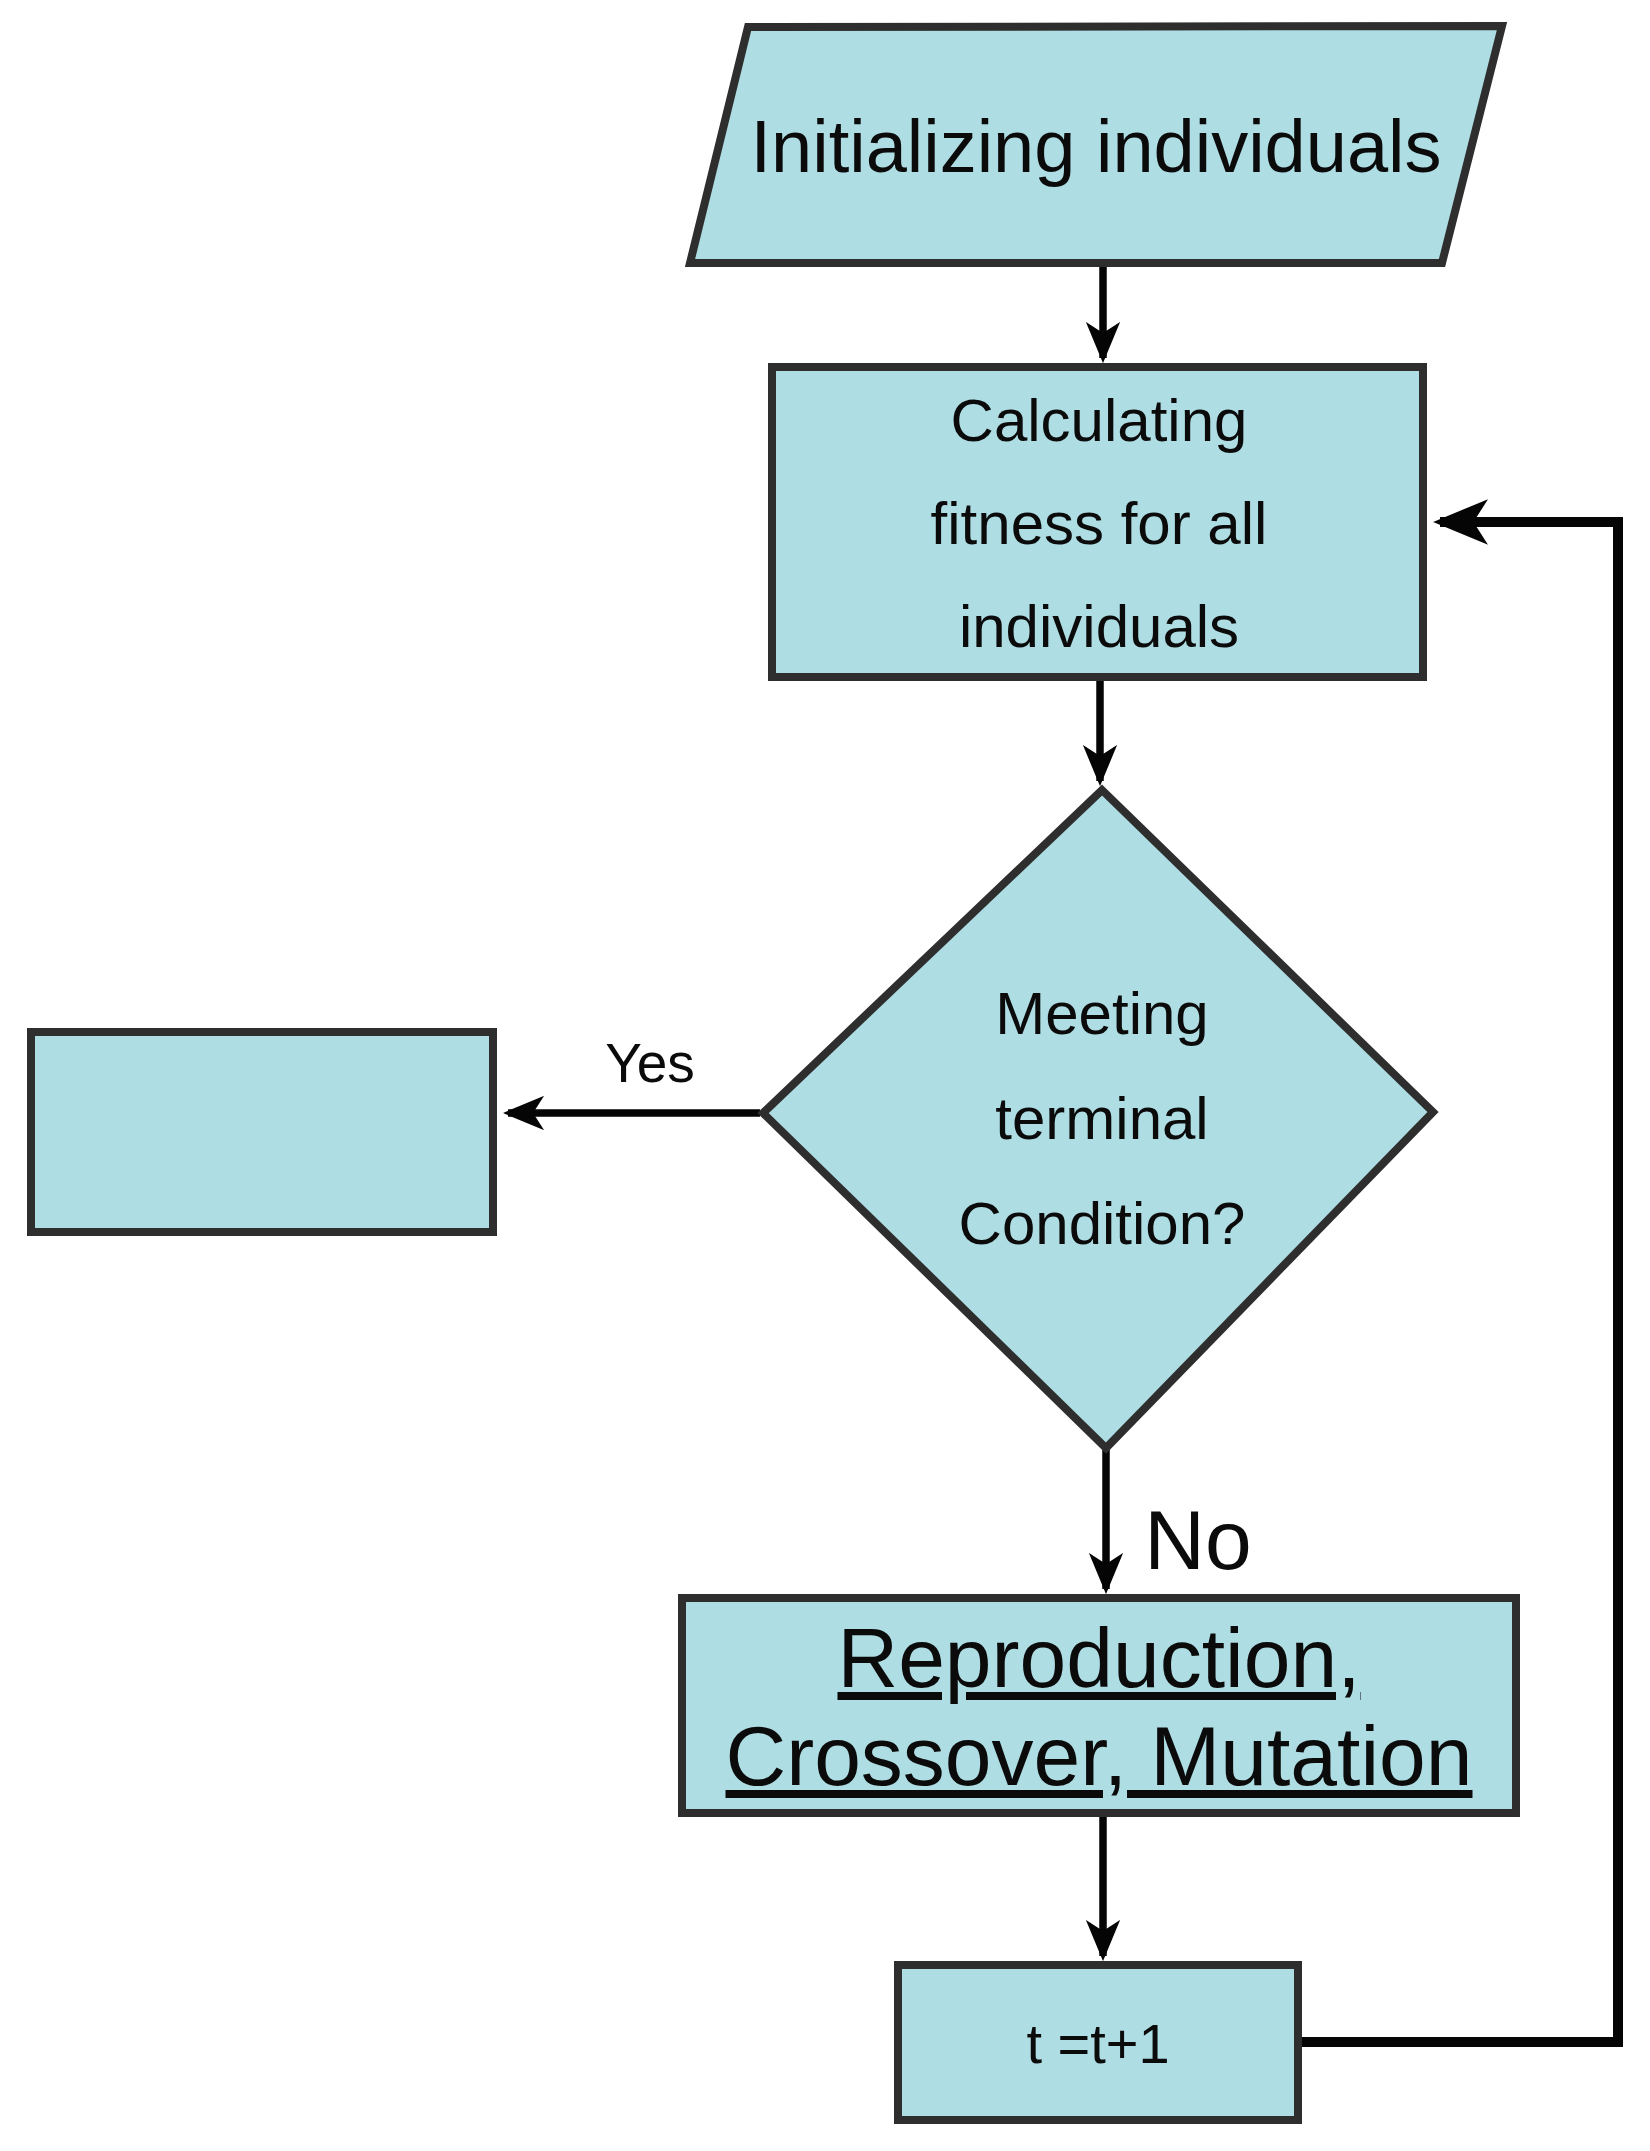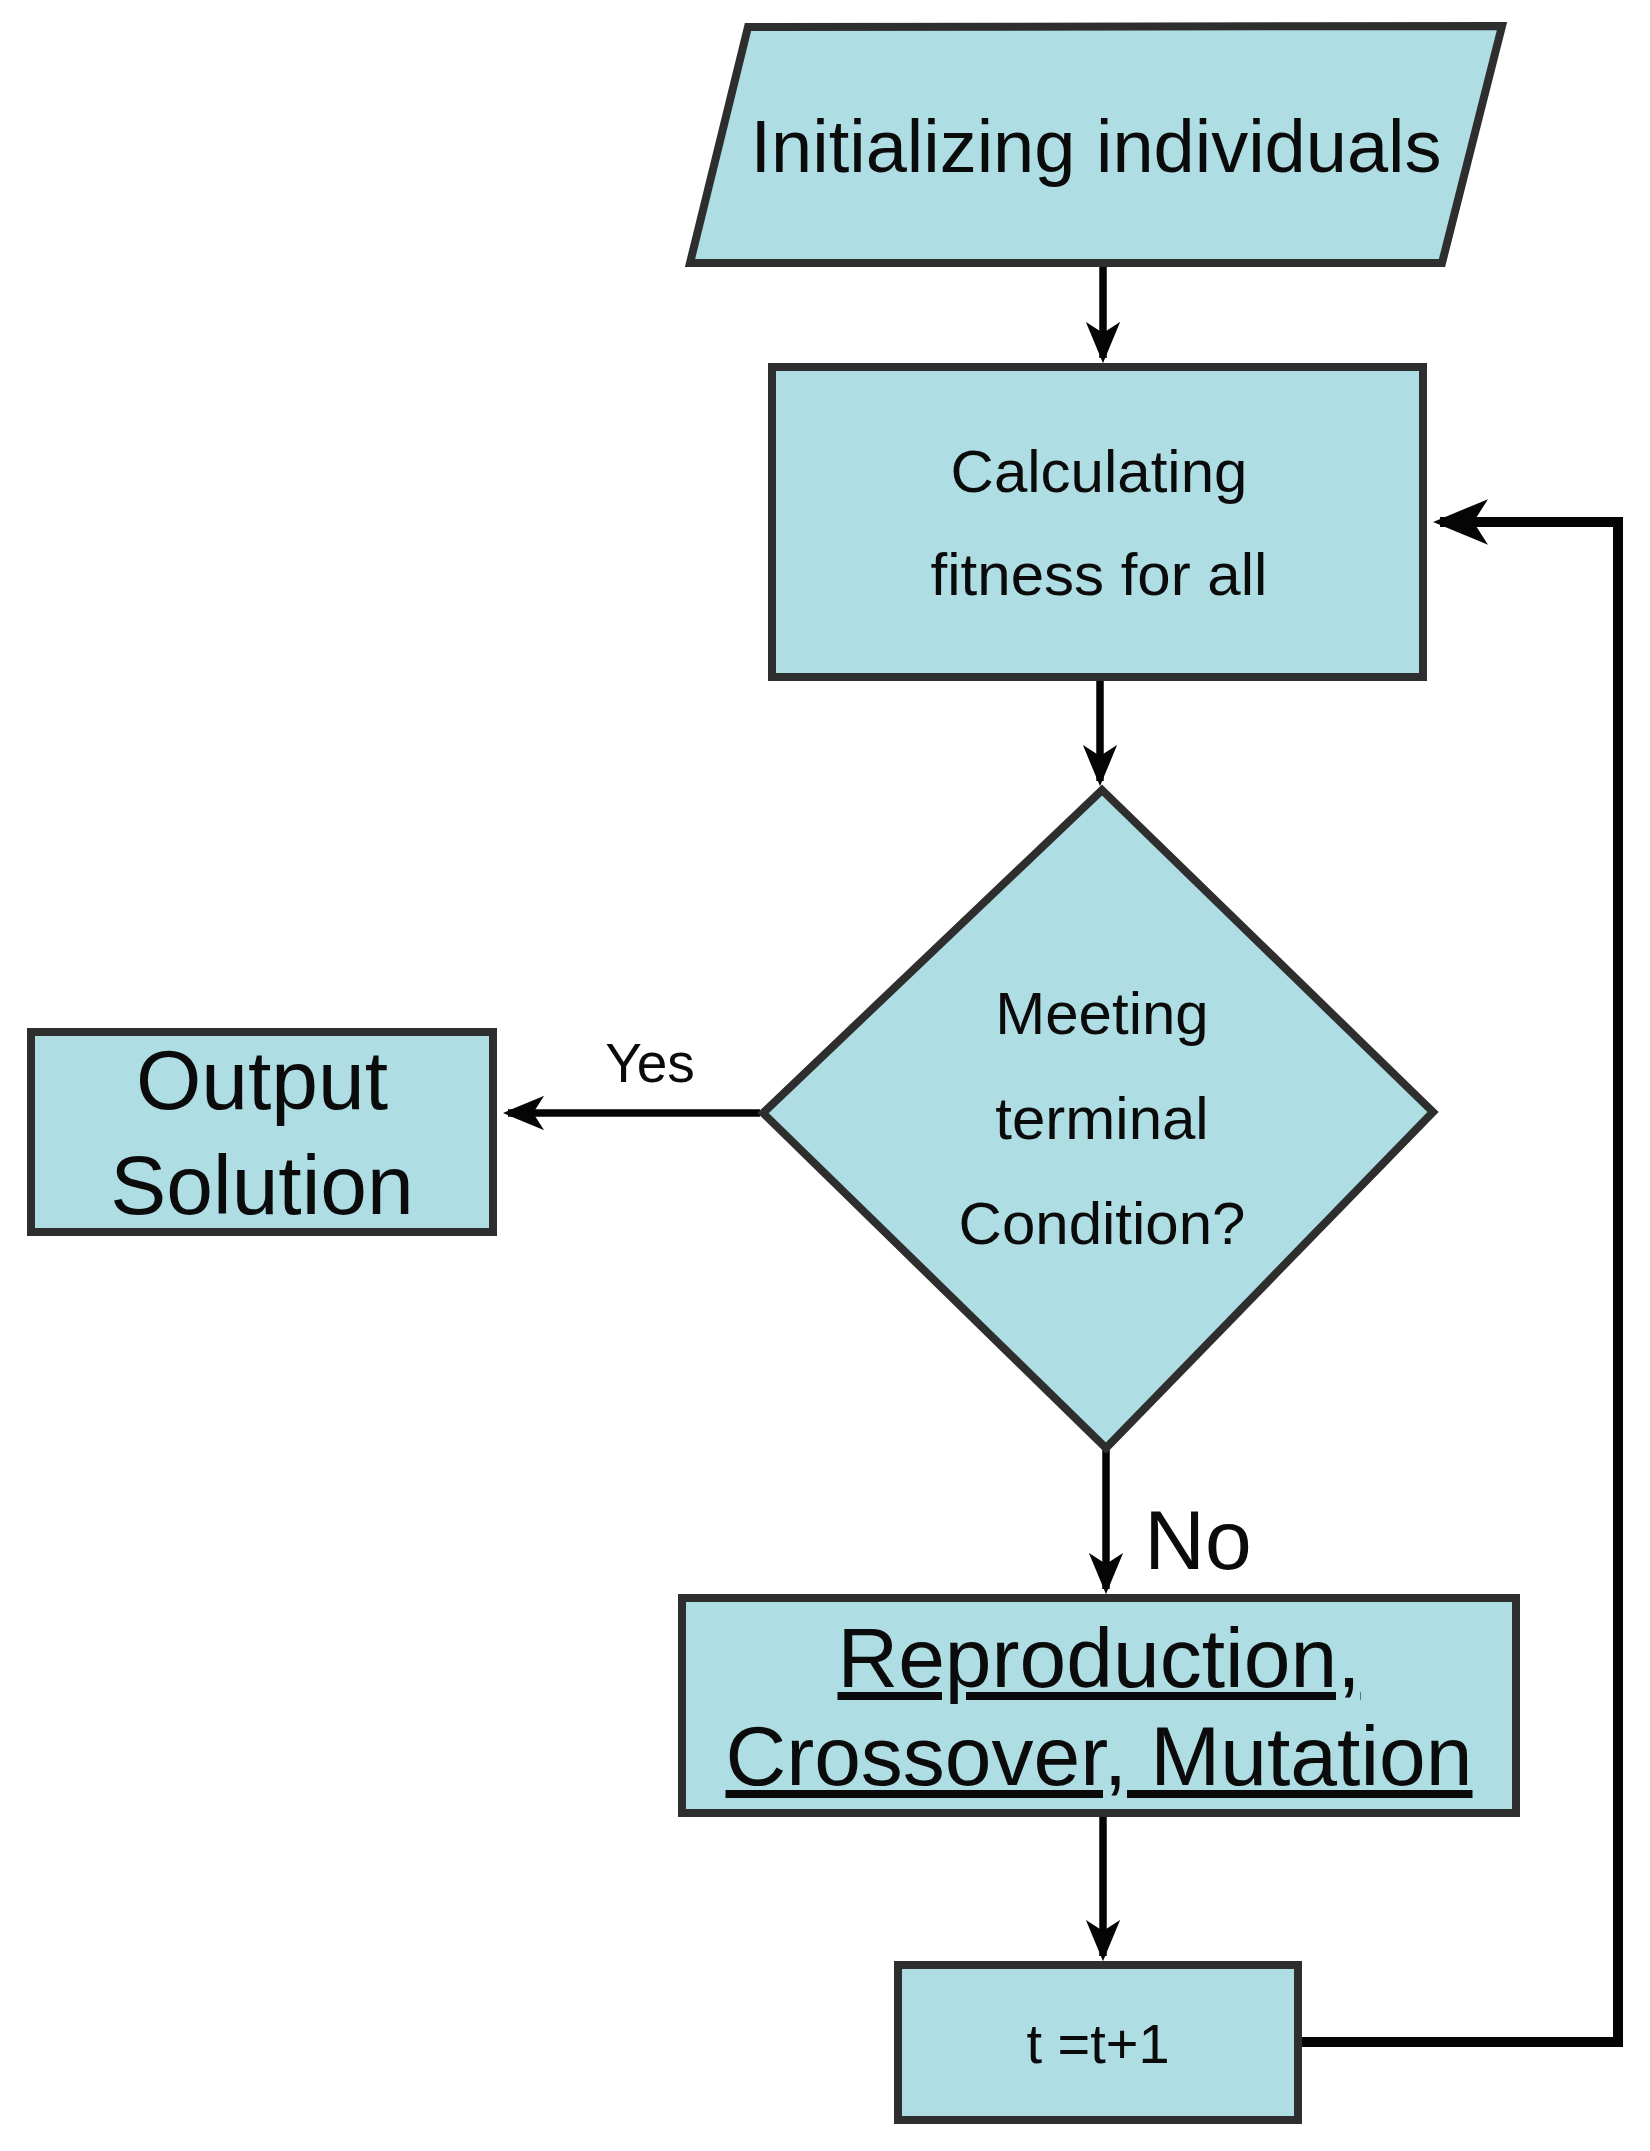--- a/index.html
+++ b/index.html
@@ -64,32 +64,29 @@
     <rect class="shape" x="898" y="1965" width="400" height="155"></rect>
   </svg>
 
   <div class="label lbl-initialize">
     <div>Initializing individuals</div>
   </div>
 
   <div class="label lbl-calculate">
     <div>Calculating</div>
     <div>fitness for all</div>
+    <div>individuals</div>
   </div>
 
   <div class="label lbl-terminal">
     <div>Meeting</div>
     <div>terminal</div>
     <div>Condition?</div>
   </div>
 
-  <div class="label lbl-output">
-    <div>Output</div>
-    <div>Solution</div>
-  </div>
 
   <div class="label lbl-reproduction">
     <div>Reproduction,</div>
     <div>Crossover, Mutation</div>
   </div>
 
   <div class="label lbl-increment">
     <div>t =t+1</div>
   </div>
 

